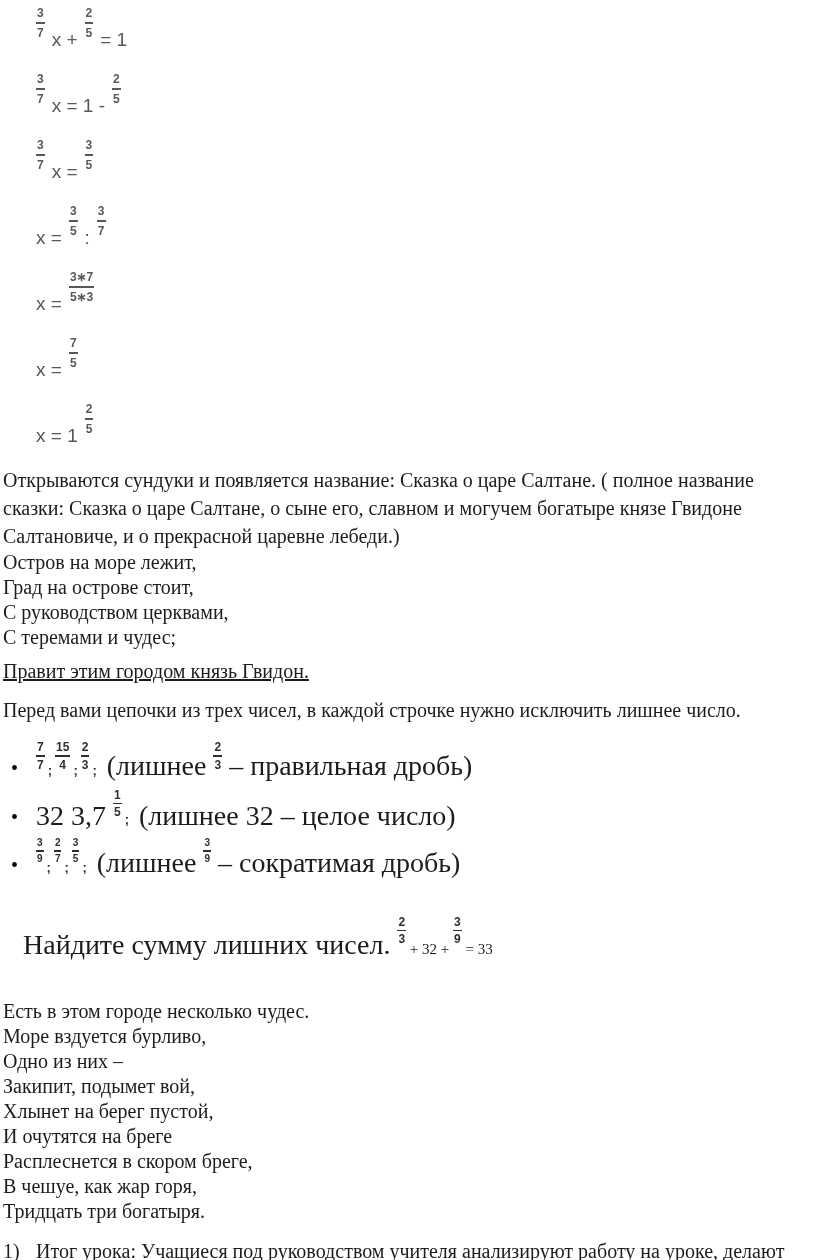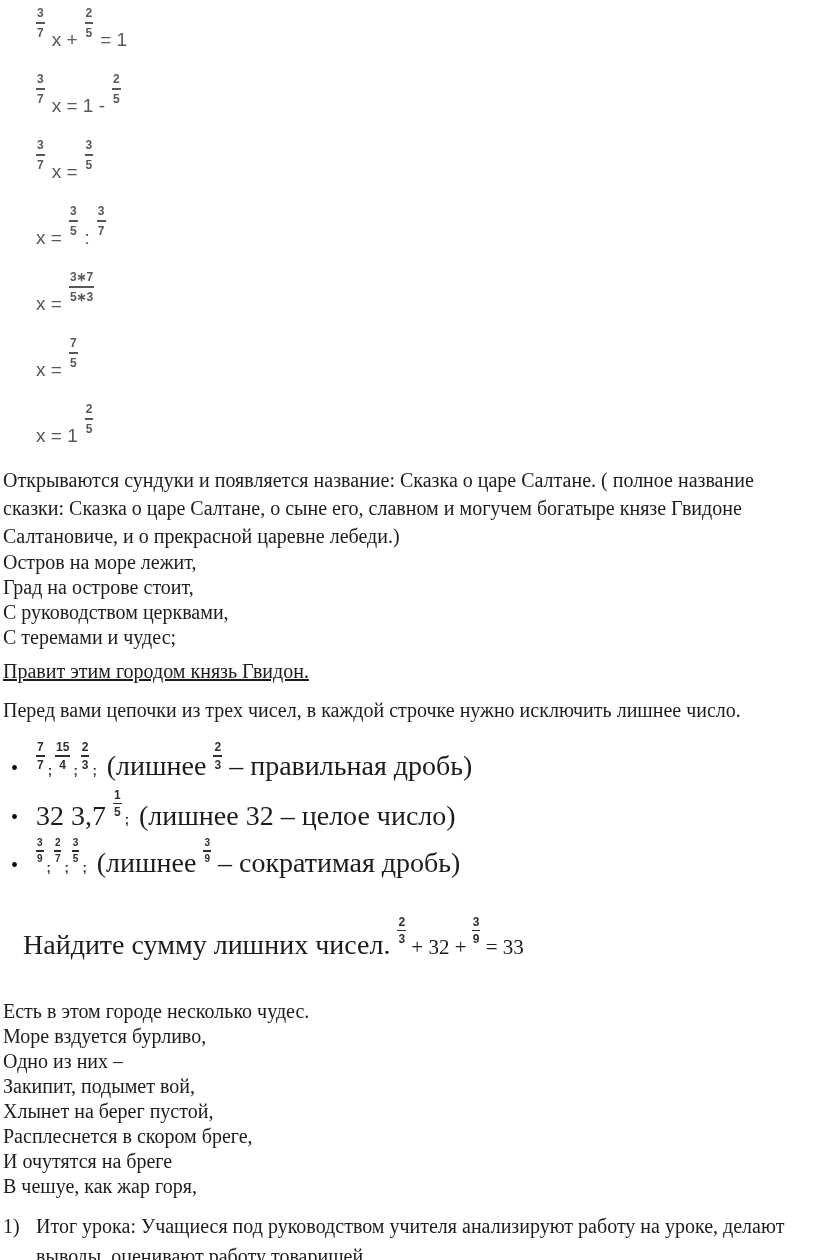--- a/index.html
+++ b/index.html
@@ -64,21 +64,21 @@
   }
 
   
   .bullets{margin-bottom:14px;}
   .bullet{padding-left:8px;margin-bottom:7px;}
   .bullet .dot{display:inline-block;width:25px;font-size:20px;color:#000;}
   .btext{font-family:"Liberation Serif", serif;font-size:28px;color:var(--ink);white-space:pre-wrap;}
 
   
   .sumline{margin-bottom:16px;white-space:pre-wrap;}
-  .sumline .stext{font-size:21px;}
+  .sumline .stext{font-size:15px;}
 
   
   .conclusion{display:flex;align-items:flex-start;margin-top:12px;}
   .cmarker{width:33px;font-size:20px;line-height:30px;}
   .ctext{flex:1;font-size:20px;line-height:30px;}
 </style>
 </head>
 <body>
 
 <div class="page">
@@ -204,23 +204,24 @@
   <div class="sumline">
     <span class="btext">Найдите сумму лишних чисел. </span><span class="ifrac f12 raise10"><span class="fn">2</span><span class="fbar"></span><span class="fd">3</span></span><span class="btext stext"> + 32 + </span><span class="ifrac f12 raise10"><span class="fn">3</span><span class="fbar"></span><span class="fd">9</span></span><span class="btext stext"> = 33</span>
   </div>
 
   <div class="poem">
     <div>Есть в этом городе несколько чудес.</div>
     <div>Море вздуется бурливо,</div>
     <div>Одно из них –</div>
     <div>Закипит, подымет вой,</div>
     <div>Хлынет на берег пустой,</div>
+    <div>И очутятся на бреге</div>
     <div>Расплеснется в скором бреге,</div>
-    <div>И очутятся на бреге</div>
     <div>В чешуе, как жар горя,</div>
+    <div>Тридцать три богатыря.</div>
   </div>
 
   <div class="conclusion">
     <span class="cmarker">1)</span>
     <div class="ctext">Итог урока: Учащиеся под руководством учителя анализируют работу на уроке, делают выводы, оценивают работу товарищей.</div>
   </div>
 
 </div>
 
 </body></html>

